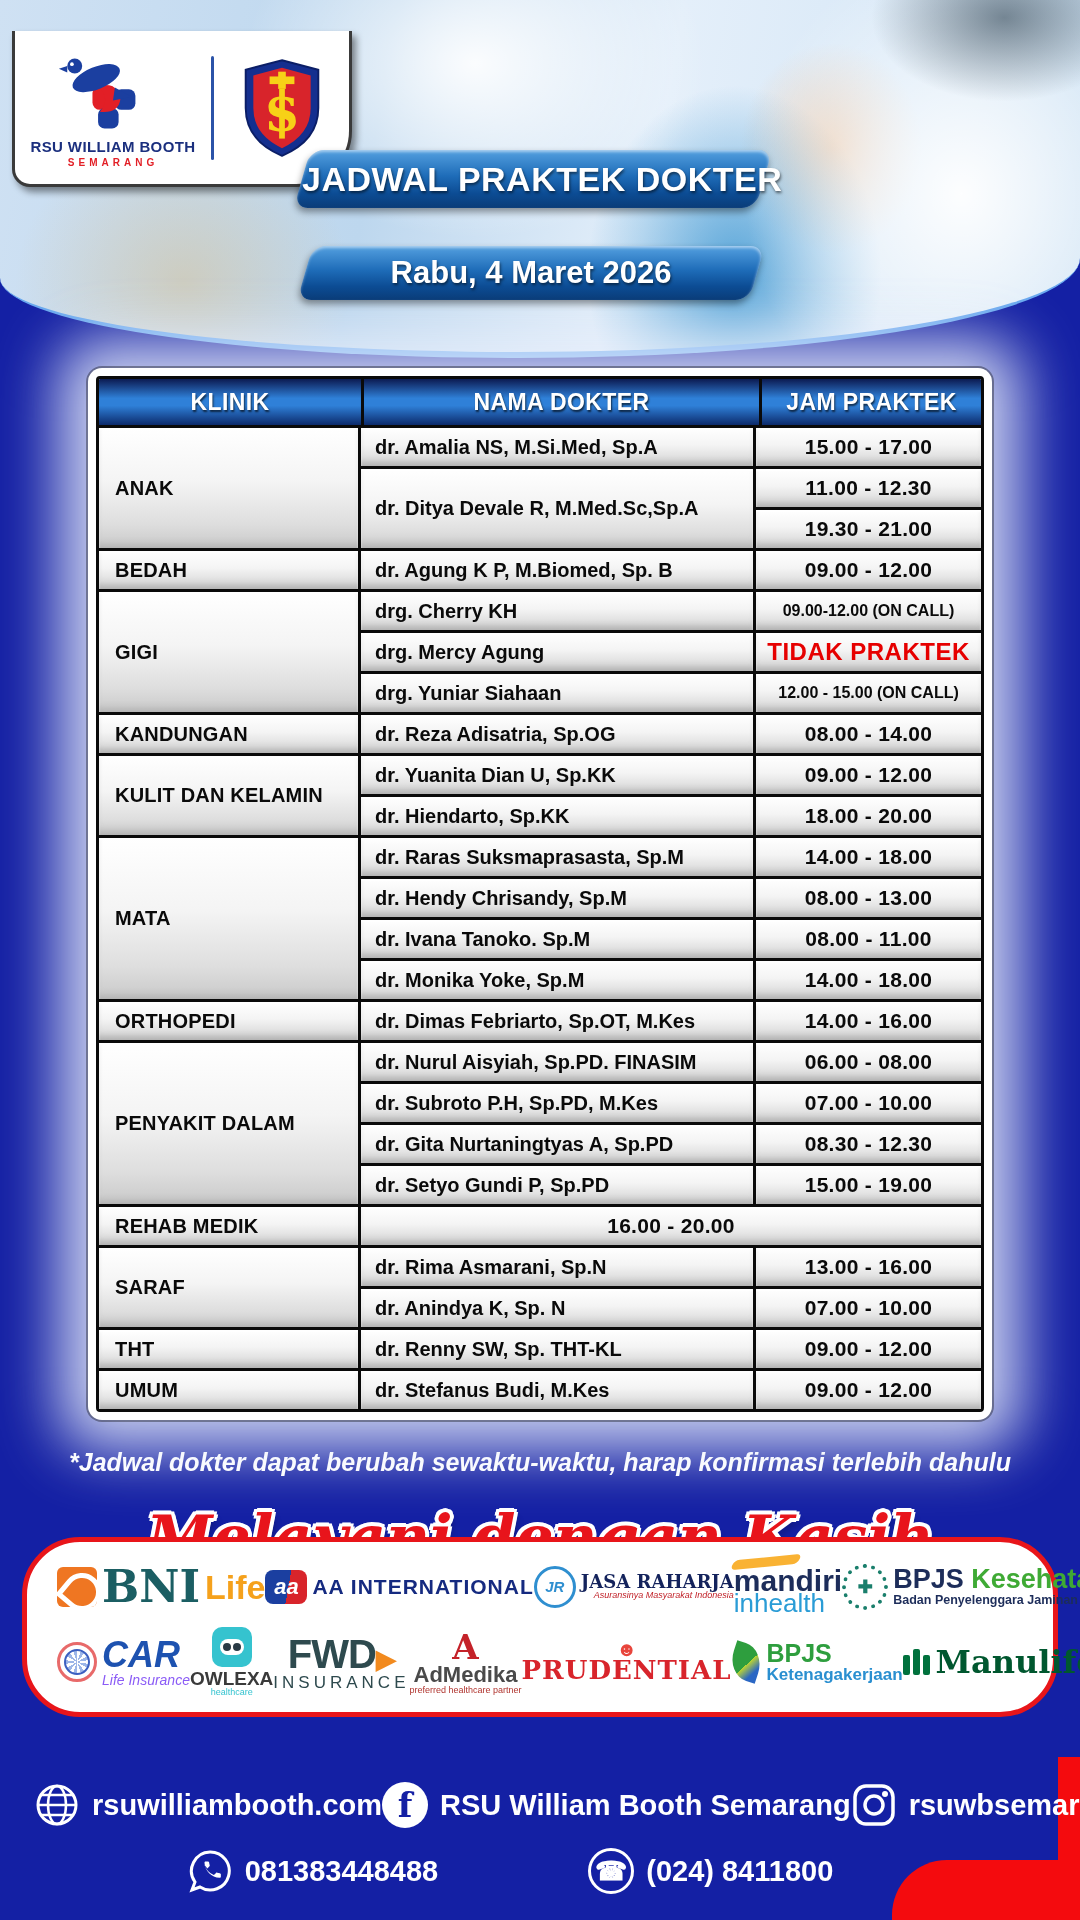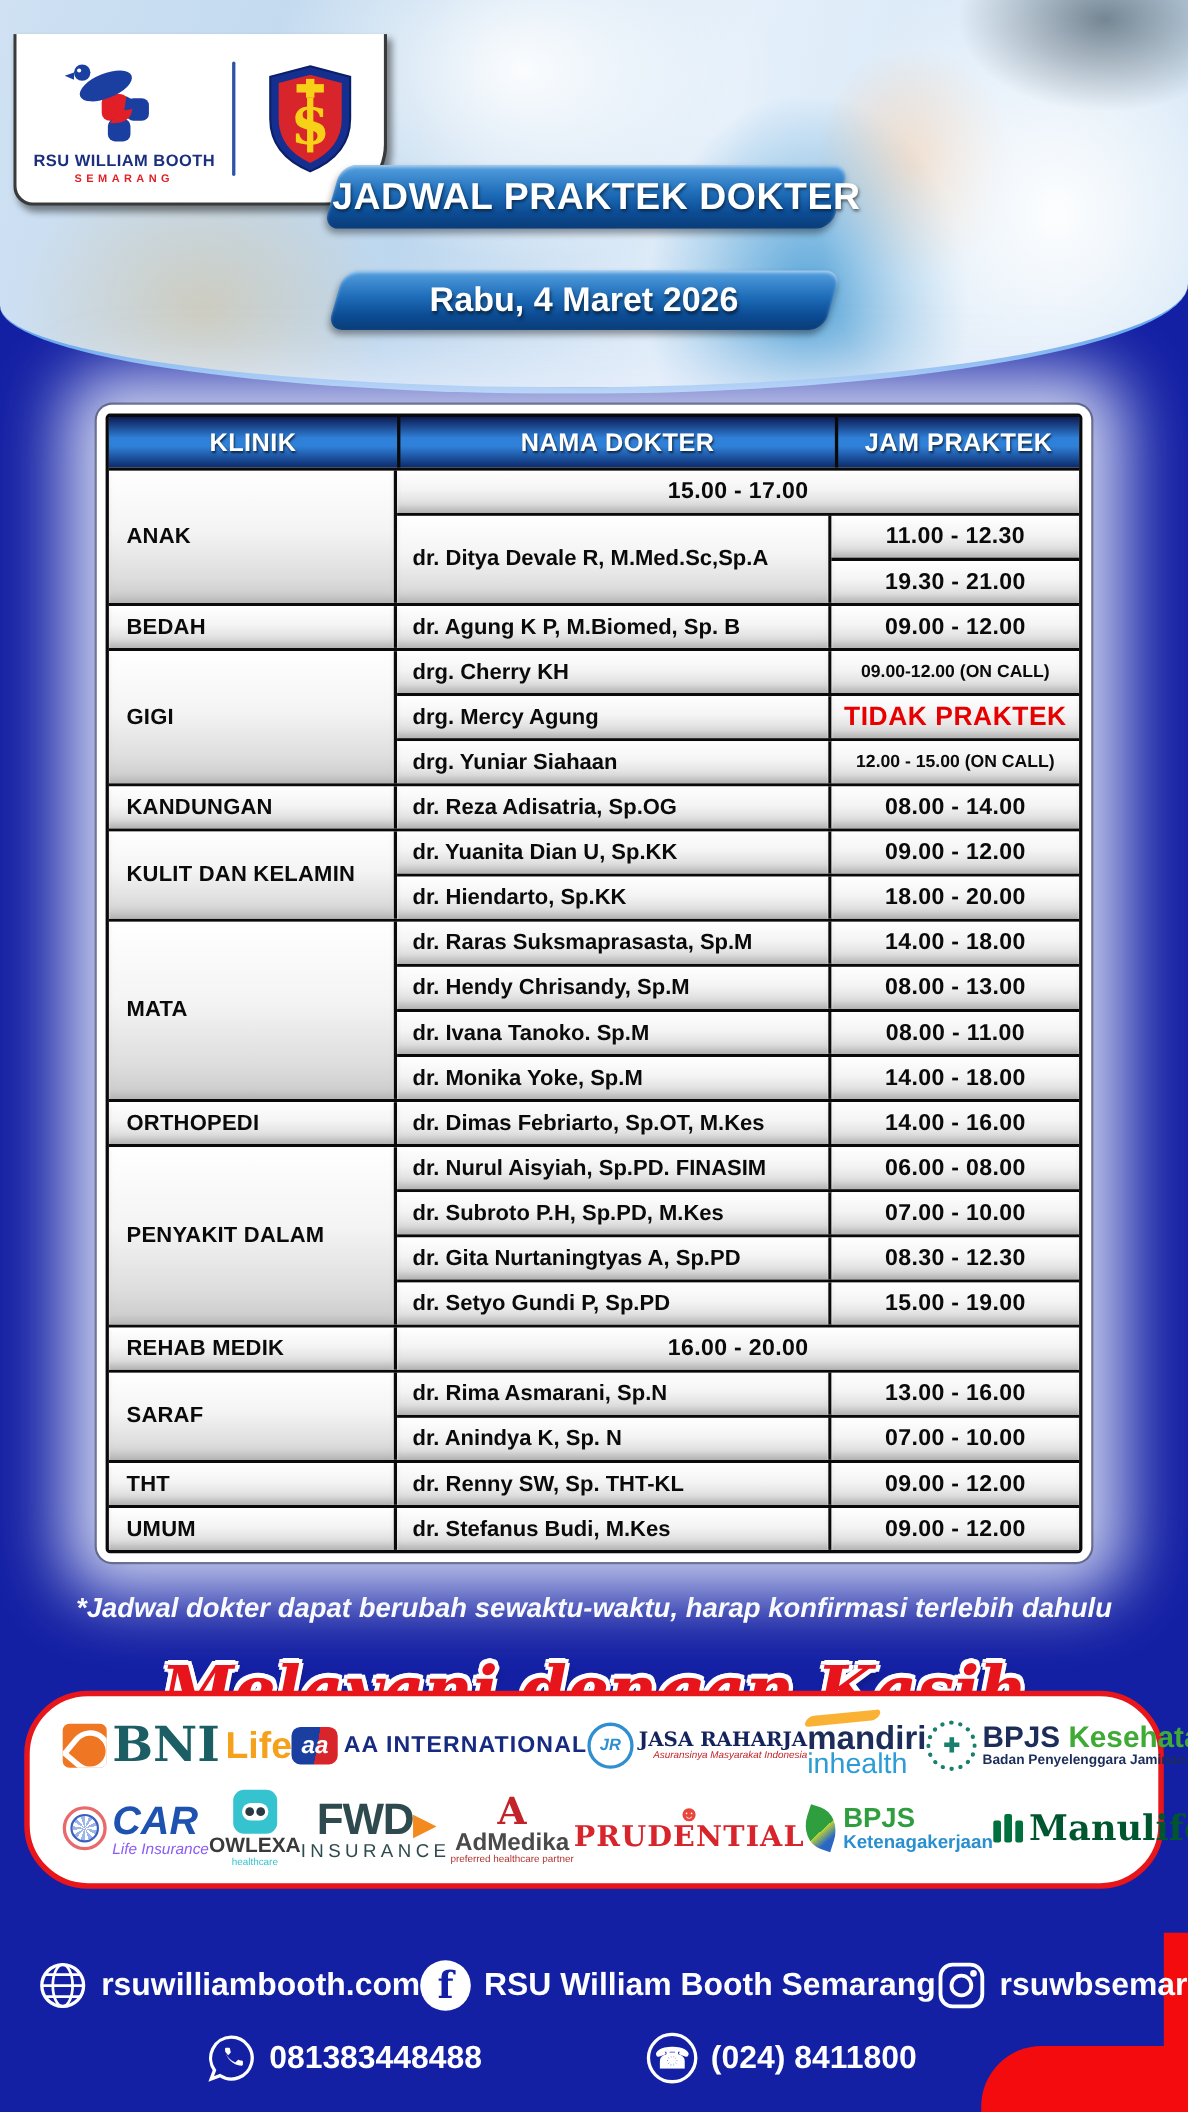--- a/index.html
+++ b/index.html
@@ -207,20 +207,21 @@
       <div class="thead">
         <div class="th c1">KLINIK</div>
         <div class="th c2">NAMA DOKTER</div>
         <div class="th c3">JAM PRAKTEK</div>
       </div>
       <div>
           <div class="group">
             <div class="cell klinik">ANAK</div>
             <div class="docs">
               <div class="doc-row">
+                <div class="cell name">dr. Amalia NS, M.Si.Med, Sp.A</div>
                 <div class="times">
                   <div class="cell time">15.00 - 17.00</div>
                 </div>
               </div>
               <div class="doc-row">
                 <div class="cell name">dr. Ditya Devale R, M.Med.Sc,Sp.A</div>
                 <div class="times">
                   <div class="cell time">11.00 - 12.30</div>
                   <div class="cell time">19.30 - 21.00</div>
                 </div>

